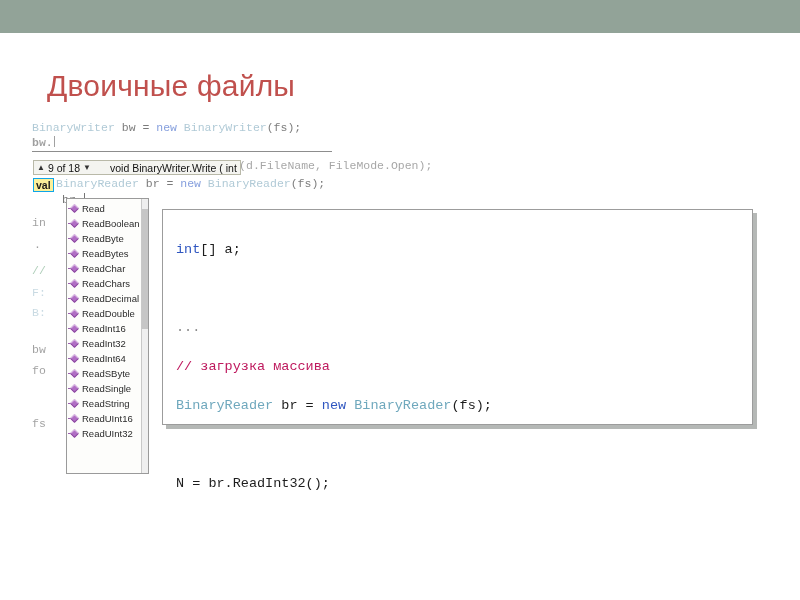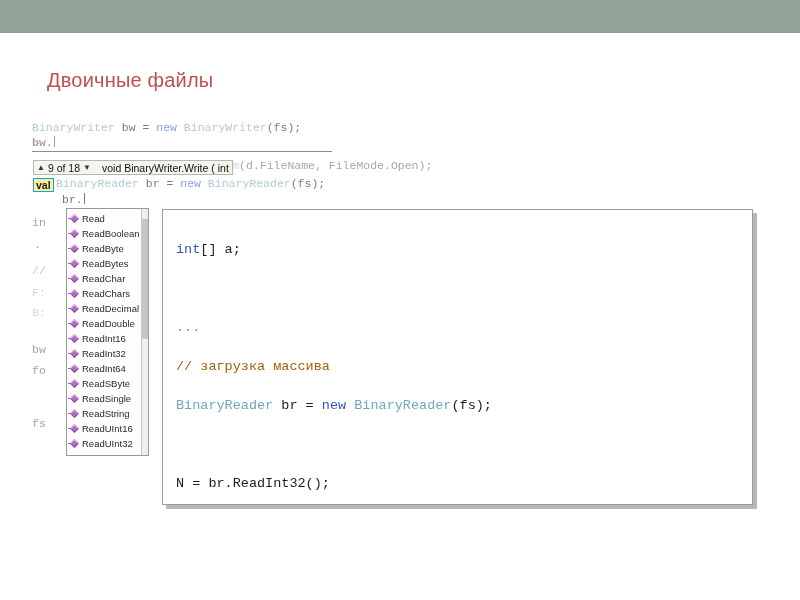--- a/index.html
+++ b/index.html
@@ -31,21 +31,21 @@
     width: 800px;
     height: 33px;
     background: #92a398;
   }
 
   
   #title {
     position: absolute;
     left: 47px;
     top: 69px;
-    font-size: 20px;
+    font-size: 30px;
     font-weight: normal;
     color: #c0504d;
     font-family: "Liberation Sans", sans-serif;
     letter-spacing: 0.2px;
     white-space: nowrap;
   }
 
   
   #vs-shot {
     position: absolute;
@@ -108,44 +108,44 @@
     align-items: center;
     gap: 3px;
     box-sizing: border-box;
   }
   #paraminfo .arrow {
     font-size: 8px;
     color: #333;
     line-height: 1;
   }
   #paraminfo .count { font-size: 10.5px; text-align: center; }
-  #paraminfo .sig { margin-left: 8px; }
+  #paraminfo .sig { margin-left: 16px; }
 
   
   .valchip {
     position: absolute;
     left: 33px;
     top: 178px;
     background: #fbf09a;
     border: 1px solid #0ea5e9;
     font-family: "Liberation Sans", sans-serif;
     font-size: 10.5px;
     line-height: 12px;
     padding: 0 2px;
     font-weight: bold;
     color: #1a1a1a;
   }
 
   
   #intellisense {
     position: absolute;
     left: 66px;
-    top: 208px;
+    top: 198px;
     width: 83px;
-    height: 248px;
+    height: 276px;
     background: #fdfdfb;
     border: 1px solid #9a9a9a;
     box-sizing: border-box;
     overflow: hidden;
   }
   #is-list {
     position: absolute;
     left: 0; top: 2px;
     width: 76px;
   }
@@ -200,40 +200,40 @@
     background: #c6c6c6;
     box-sizing: border-box;
   }
 
   
   #codepanel {
     position: absolute;
     left: 162px;
     top: 209px;
     width: 591px;
-    height: 296px;
+    height: 216px;
     background: #ffffff;
     border: 1px solid #9c9c9c;
     box-sizing: border-box;
     box-shadow: 4px 4px 0 rgba(120,125,122,.55);
   }
   #codetext {
     position: absolute;
     left: 13px;
     top: 10px;
     font-family: "Liberation Mono", monospace;
     font-size: 13.5px;
     line-height: 19.5px;
     white-space: pre;
     color: #1d1d1d;
   }
   #codetext .ln { display: block; height: 19.5px; }
   .c-type { color: #6fa8bd; }
   .c-kw   { color: #2f56c0; }
-  .c-cmt  { color: #a16207; }
+  .c-cmt  { color: #be185d; }
   .c-dots { color: #8a8a8a; }
 </style>
 </head>
 <body>
 
 <div id="slide">
 
   <div id="topbar"></div>
 
   <div id="title">Двоичные файлы</div>

